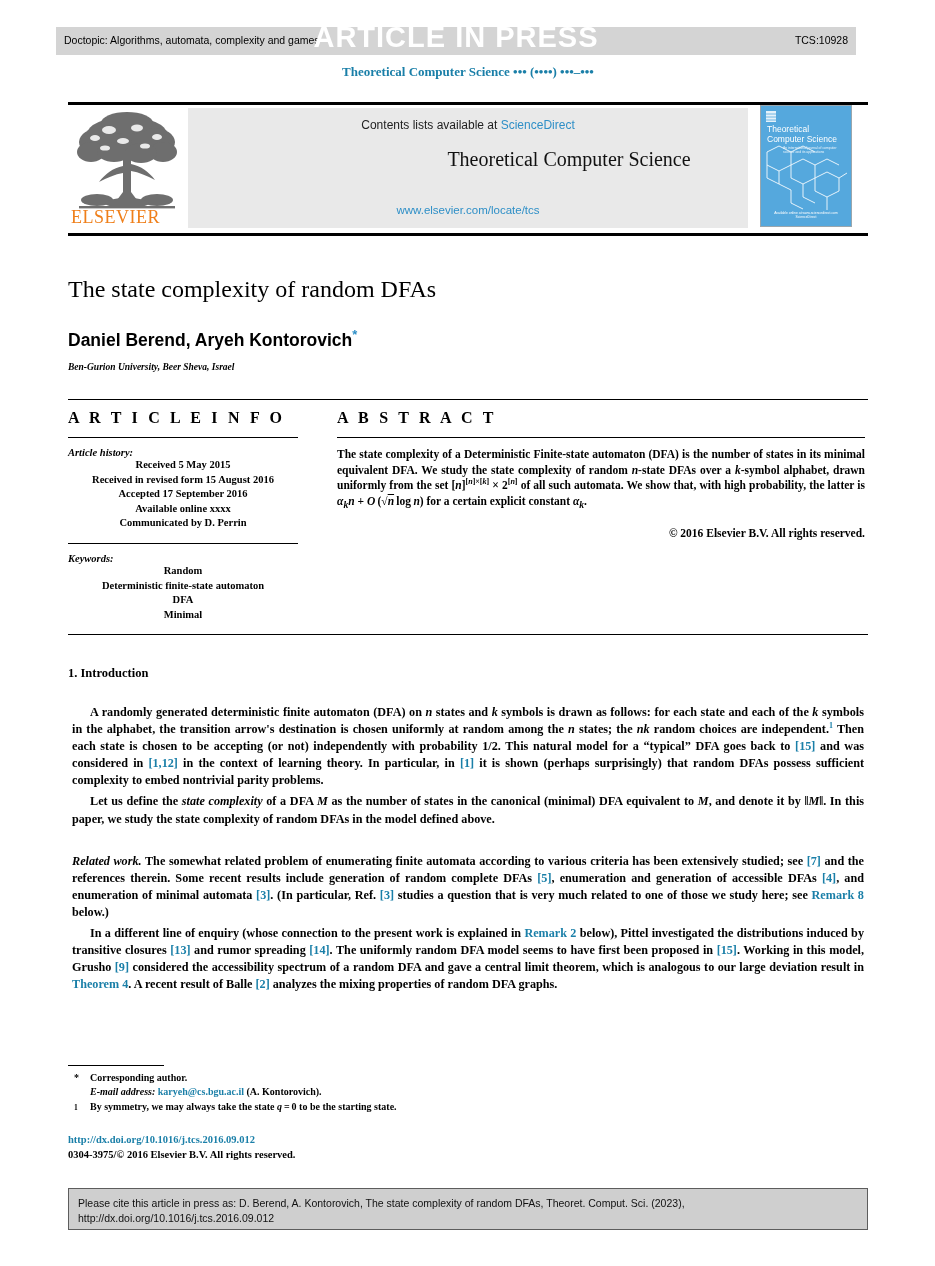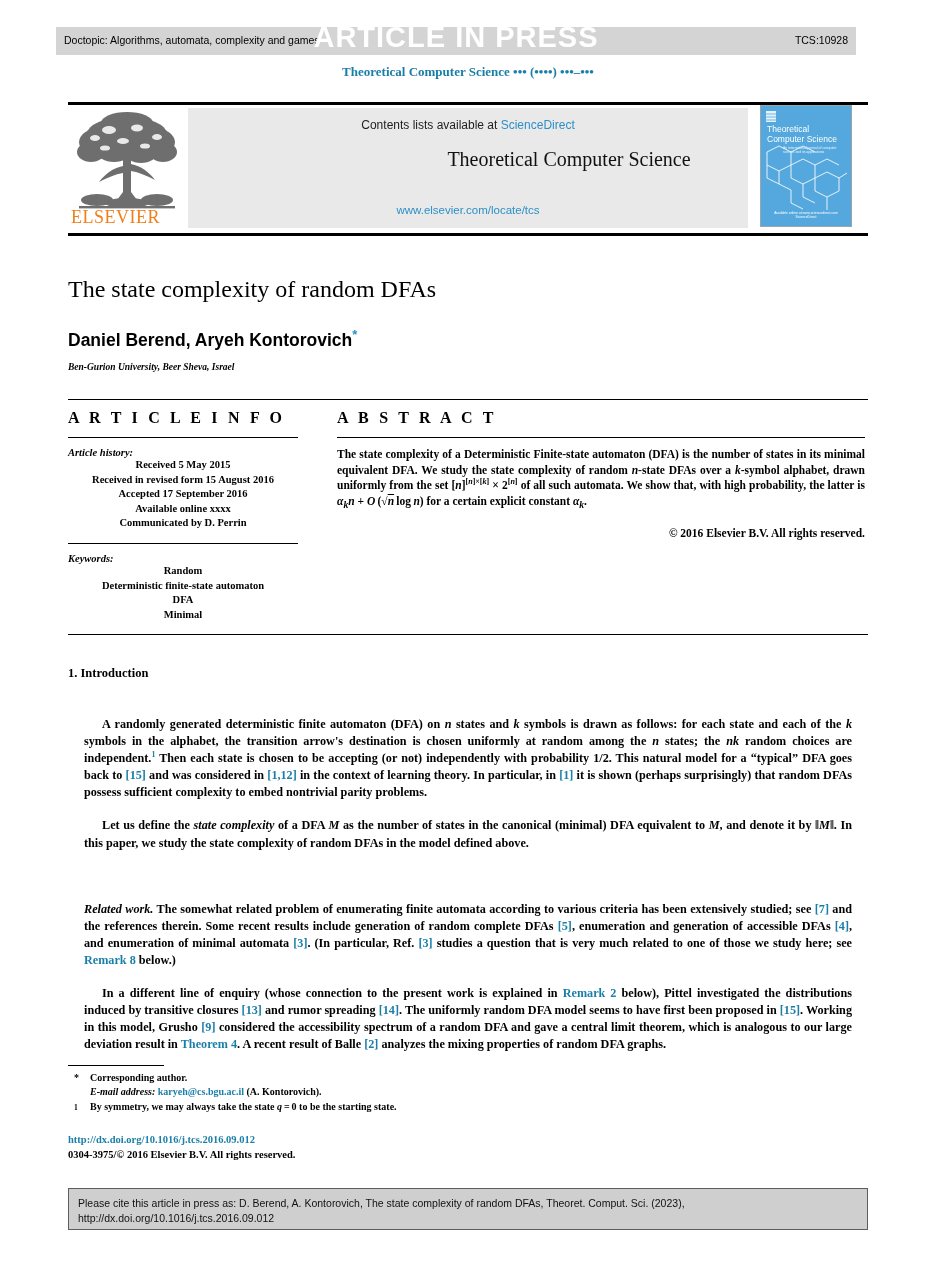--- a/index.html
+++ b/index.html
@@ -290,21 +290,21 @@
     position: absolute;
     left: 68px; top: 700px;
     width: 800px;
   }
   .para {
     font-family: "Liberation Serif", serif;
     font-weight: bold;
     font-size: 12.2px;
     line-height: 17.1px;
     text-align: justify;
-    margin: 16px;
+    margin: 4px;
     text-indent: 18px;
   }
   .para.noindent { text-indent: 0; }
   .para-gap { height: 17px; }
   .ref { color: #1a7fa8; }
   .it { font-style: italic; }
   sup { font-size: 8px; vertical-align: super; line-height: 0; }
 
   
   .fn-rule {

